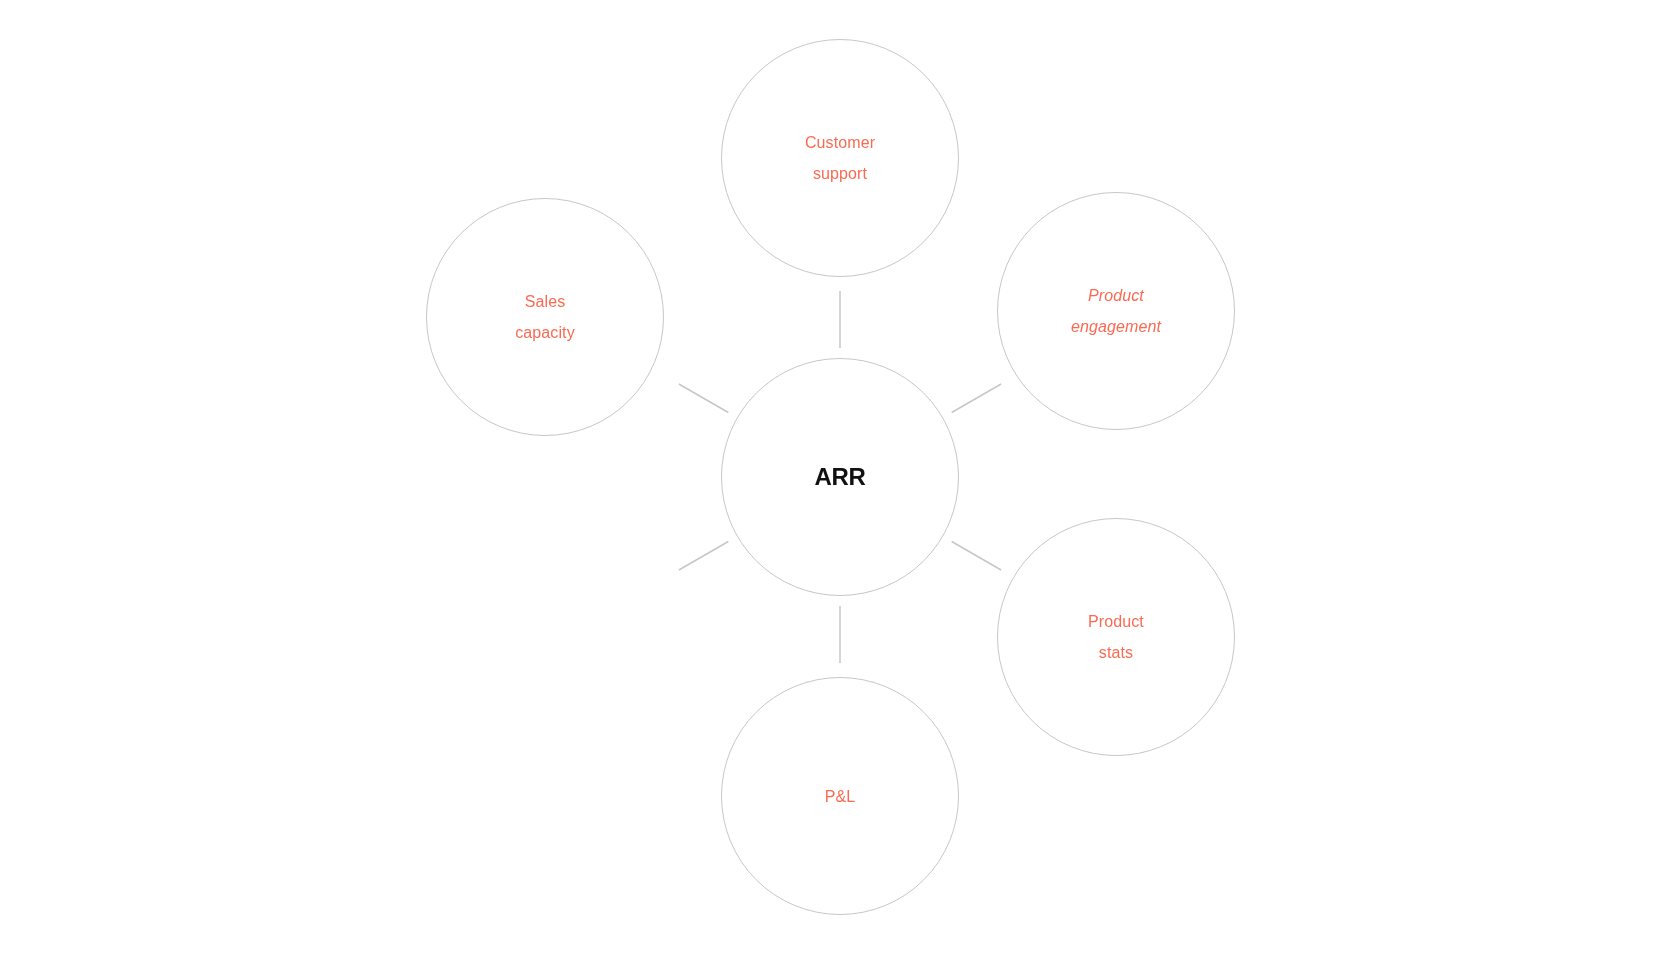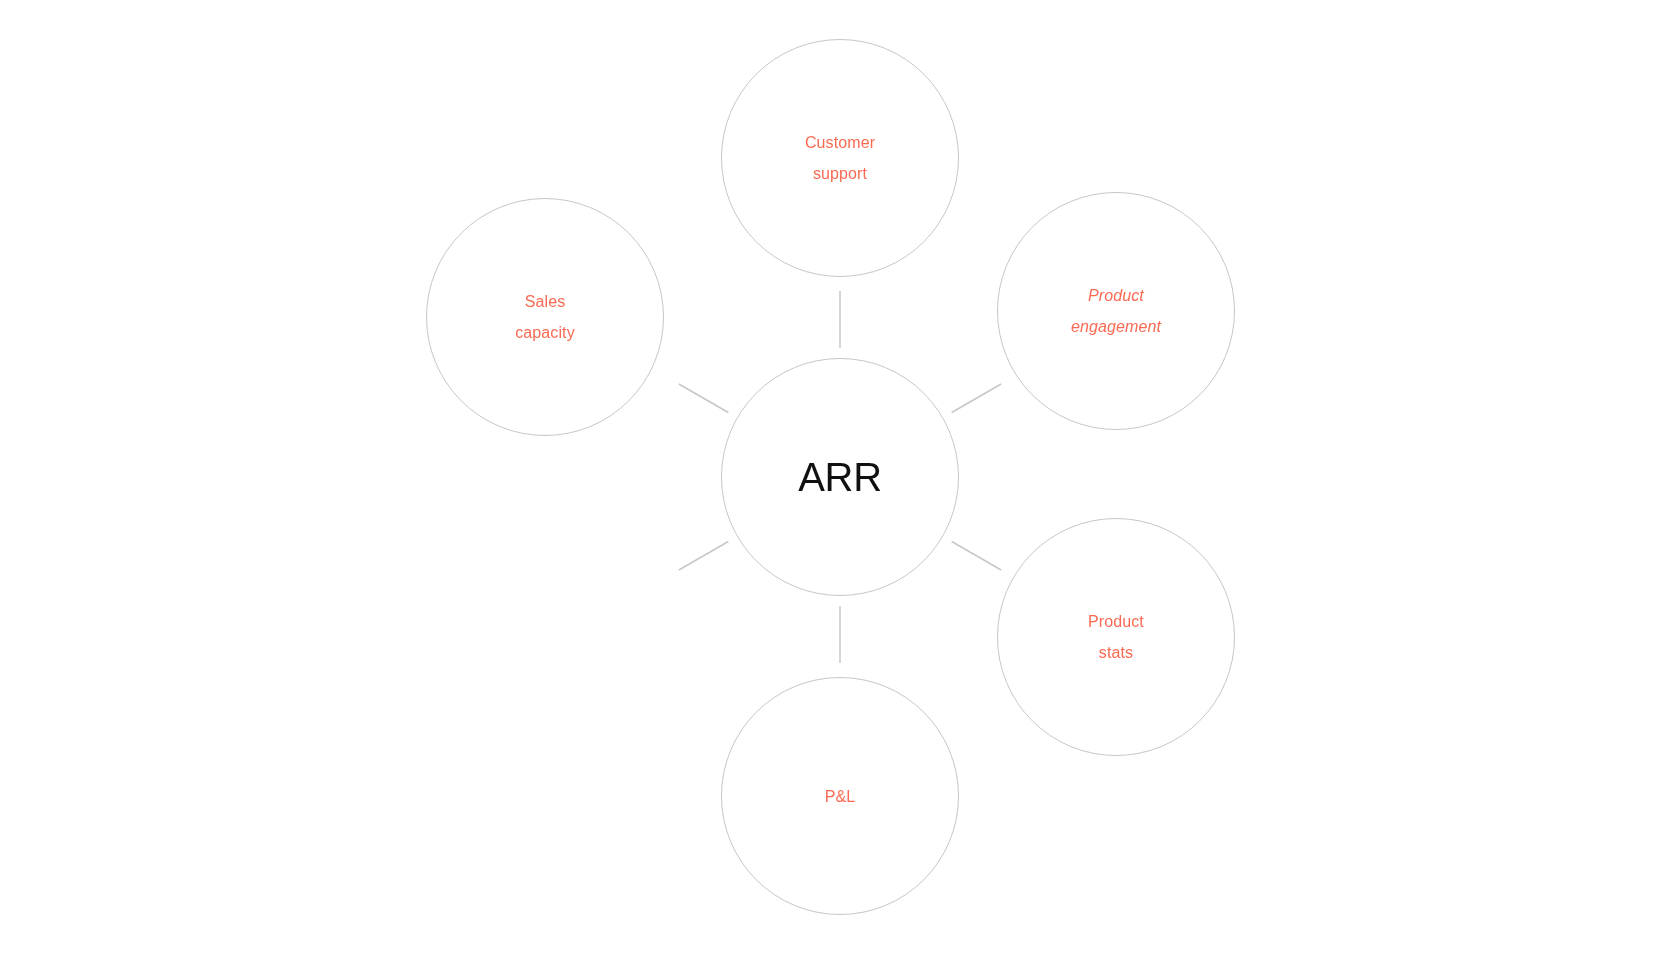--- a/index.html
+++ b/index.html
@@ -47,22 +47,22 @@
   }
   .node-label {
     color: var(--node-text);
     font-size: 16px;
     line-height: 31px;
     white-space: pre-line;
     letter-spacing: 0.1px;
   }
   .node-center .node-label {
     color: var(--center-text);
-    font-size: 40px;
-    font-weight: normal;
+    font-size: 24px;
+    font-weight: bold;
     line-height: 36px;
     letter-spacing: -0.3px;
   }
 
   
   .pos-center      { left: 721px; top: 358px; }
   .pos-top         { left: 721px; top:  39px; }
   .pos-upper-right { left: 997px; top: 192px; font-style: italic; }
   .pos-lower-right { left: 997px; top: 518px; }
   .pos-bottom      { left: 721px; top: 677px; }

